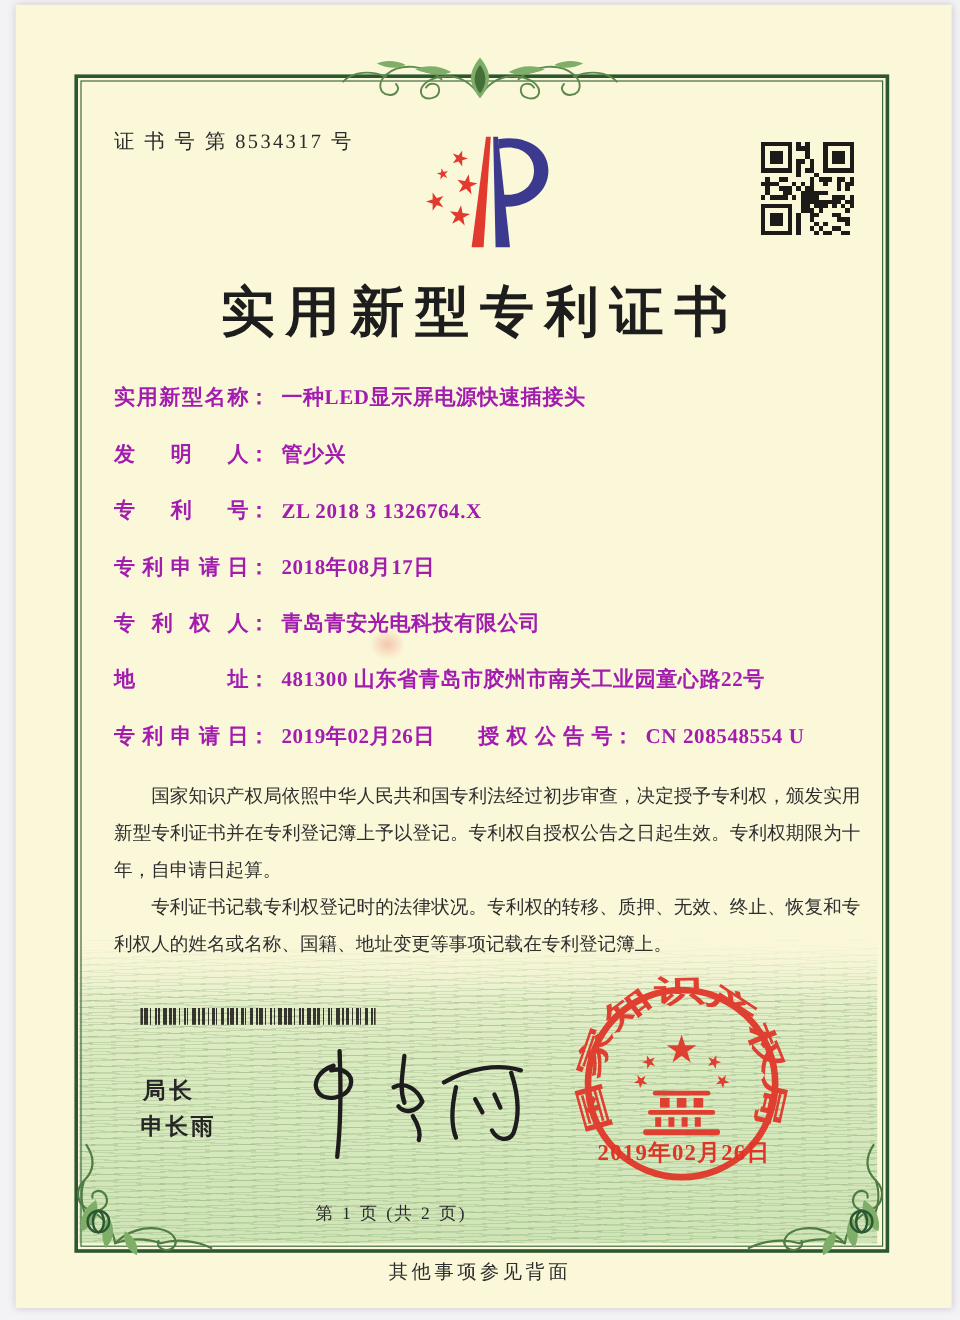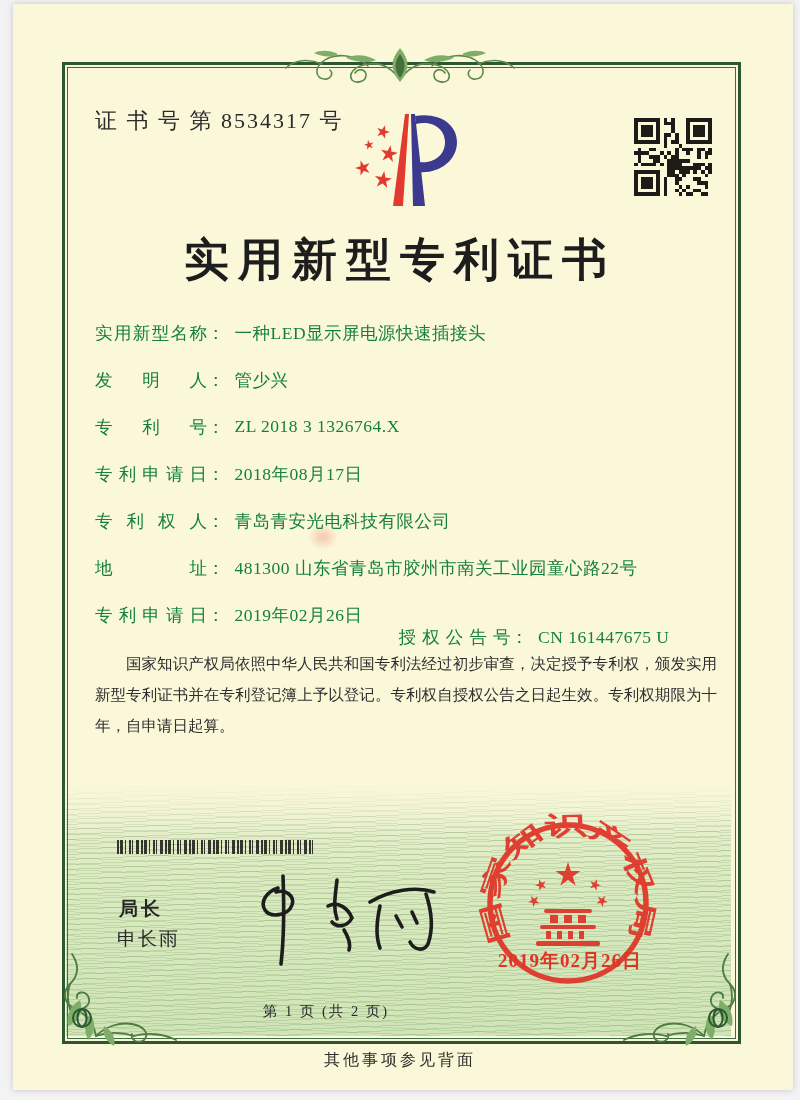--- a/index.html
+++ b/index.html
@@ -26,51 +26,51 @@
   .band{
     position:absolute;left:66px;top:784px;width:665px;height:252px;z-index:1;
     background:
       linear-gradient(to bottom, rgba(251,248,217,1) 0, rgba(251,248,217,0) 20%),
       repeating-linear-gradient(177.5deg, rgba(110,150,85,.25) 0 1px, rgba(0,0,0,0) 1px 5px),
       repeating-linear-gradient(182.5deg, rgba(110,150,85,.20) 0 1px, rgba(0,0,0,0) 1px 6px),
       linear-gradient(to bottom,#f0f3d5 0%,#dcebc2 35%,#cfe4b7 100%);
   }
   .content{position:absolute;inset:0;z-index:10;}
   .cert-no{
-    position:absolute;left:95px;top:106px;font-size:22px;color:#2b2b2b;letter-spacing:2px;
+    position:absolute;left:95px;top:106px;font-size:17px;color:#2b2b2b;letter-spacing:2px;
   }
   .logo{position:absolute;left:345px;top:110px;width:124px;height:102px;}
   .qr{position:absolute;left:634px;top:118px;width:78px;height:78px;}
   .title{
     position:absolute;left:0;top:230px;width:800px;text-align:center;
     font-size:45px;font-weight:bold;color:#1d1d1d;letter-spacing:9px;
   }
   .fields{position:absolute;left:95px;top:322px;width:630px;}
-  .frow{display:flex;align-items:center;height:21px;margin-bottom:26px;
-        font-size:17.5px;color:#15803d;white-space:nowrap;}
+  .frow{display:flex;align-items:flex-end;height:21px;margin-bottom:26px;
+        font-size:17.5px;color:#a21caf;white-space:nowrap;font-weight:bold;}
   .flabel{display:inline-block;width:112px;text-align:justify;text-align-last:justify;}
   .fcolon{margin-right:10px;}
   .fvalue{letter-spacing:.5px;}
   .pair2{margin-left:36px;display:flex;align-items:baseline;margin-top:45px;}
   .body-text{
     position:absolute;left:95px;top:648px;width:622px;
     font-size:15.5px;line-height:31px;color:#2e2e2e;text-align:justify;
   }
   .body-text p{margin:0;text-indent:2em;}
   .barcode{
     position:absolute;left:117px;top:840px;width:196px;height:14px;opacity:.88;
     background:repeating-linear-gradient(90deg,
       #1d1c1a 0 2px,transparent 2px 3px,#1d1c1a 3px 6px,transparent 6px 8px,
       #1d1c1a 8px 9px,transparent 9px 12px,#1d1c1a 12px 14px,transparent 14px 15px,
       #1d1c1a 15px 16px,transparent 16px 19px,#1d1c1a 19px 22px,transparent 22px 24px);
   }
   .director-label{position:absolute;left:119px;top:896px;font-size:19px;color:#262626;
     letter-spacing:3px;font-family:"Liberation Sans","DejaVu Sans",sans-serif;font-weight:600;}
   .director-name{position:absolute;left:117px;top:926px;font-size:19px;color:#262626;
-    letter-spacing:2px;font-family:"Liberation Sans","DejaVu Sans",sans-serif;font-weight:400;}
+    letter-spacing:2px;font-family:"Liberation Sans","DejaVu Sans",sans-serif;font-weight:700;}
   .signature{position:absolute;left:240px;top:872px;width:200px;height:100px;}
   .seal{position:absolute;left:478px;top:813px;width:180px;height:180px;opacity:.93;
         mix-blend-mode:multiply;}
   .seal-date{
     position:absolute;left:465px;top:948px;width:210px;text-align:center;
     font-size:19px;color:#df3526;letter-spacing:1px;font-weight:600;
   }
   .page-no{position:absolute;left:0;top:1002px;width:652px;text-align:center;
     font-size:14.5px;color:#2a2a2a;letter-spacing:2px;}
   .back-note{position:absolute;left:0;top:1050px;width:800px;text-align:center;
@@ -342,29 +342,30 @@
         <span class="fcolon">：</span>
         <span class="fvalue">481300 山东省青岛市胶州市南关工业园童心路22号</span>
     </div>
     <div class="frow">
       <span class="flabel">专利申请日</span>
         <span class="fcolon">：</span>
         <span class="fvalue">2019年02月26日</span>
       <span class="pair2">
         <span class="flabel">授权公告号</span>
           <span class="fcolon">：</span>
-          <span class="fvalue">CN 161447675 U</span>
+          <span class="fvalue">CN 208548554 U</span>
       </span>
     </div>
   </div>
 
   <div class="bleed"></div>
 
   <div class="body-text">
     <p>国家知识产权局依照中华人民共和国专利法经过初步审查，决定授予专利权，颁发实用新型专利证书并在专利登记簿上予以登记。专利权自授权公告之日起生效。专利权期限为十年，自申请日起算。</p>
+    <p>专利证书记载专利权登记时的法律状况。专利权的转移、质押、无效、终止、恢复和专利权人的姓名或名称、国籍、地址变更等事项记载在专利登记簿上。</p>
   </div>
 
   <div class="barcode"></div>
 
   <div class="director-label">局长</div>
   <div class="director-name">申长雨</div>
 
   <svg class="signature" viewBox="0 0 200 100">
     <g fill="none" stroke="#1d1d1d" stroke-width="3.6" stroke-linecap="round" stroke-linejoin="round">
       <path d="M38 16 C 26 20 20 30 25 38 C 30 46 48 44 52 33 C 55 24 46 17 36 20"></path>

